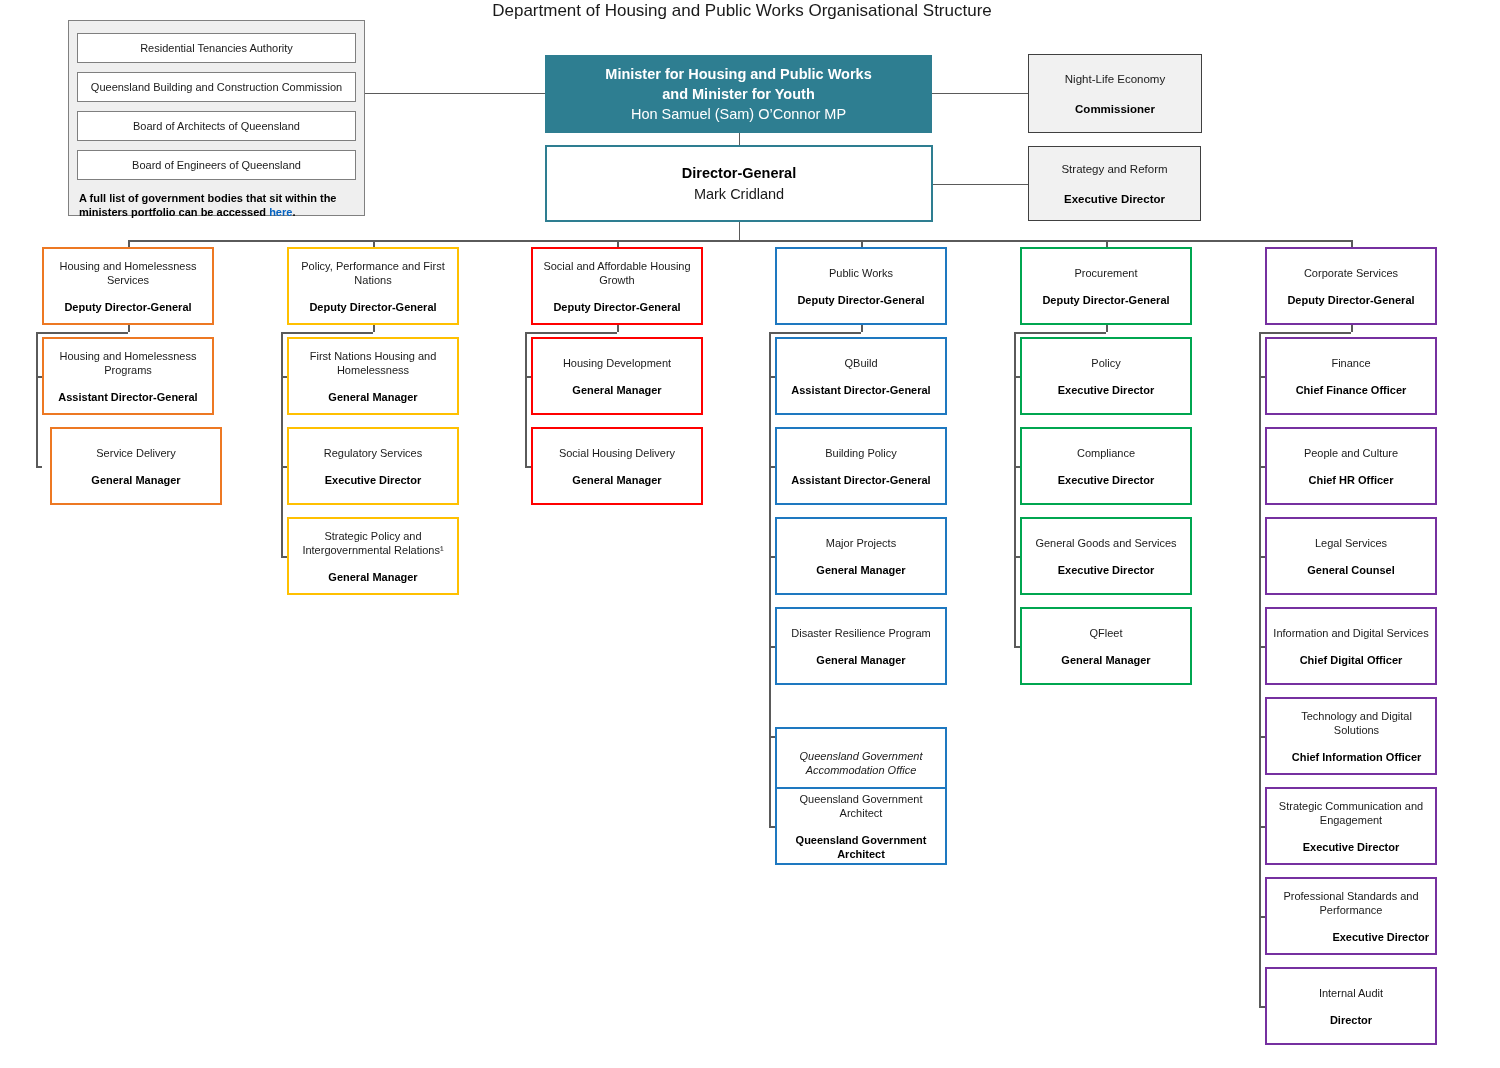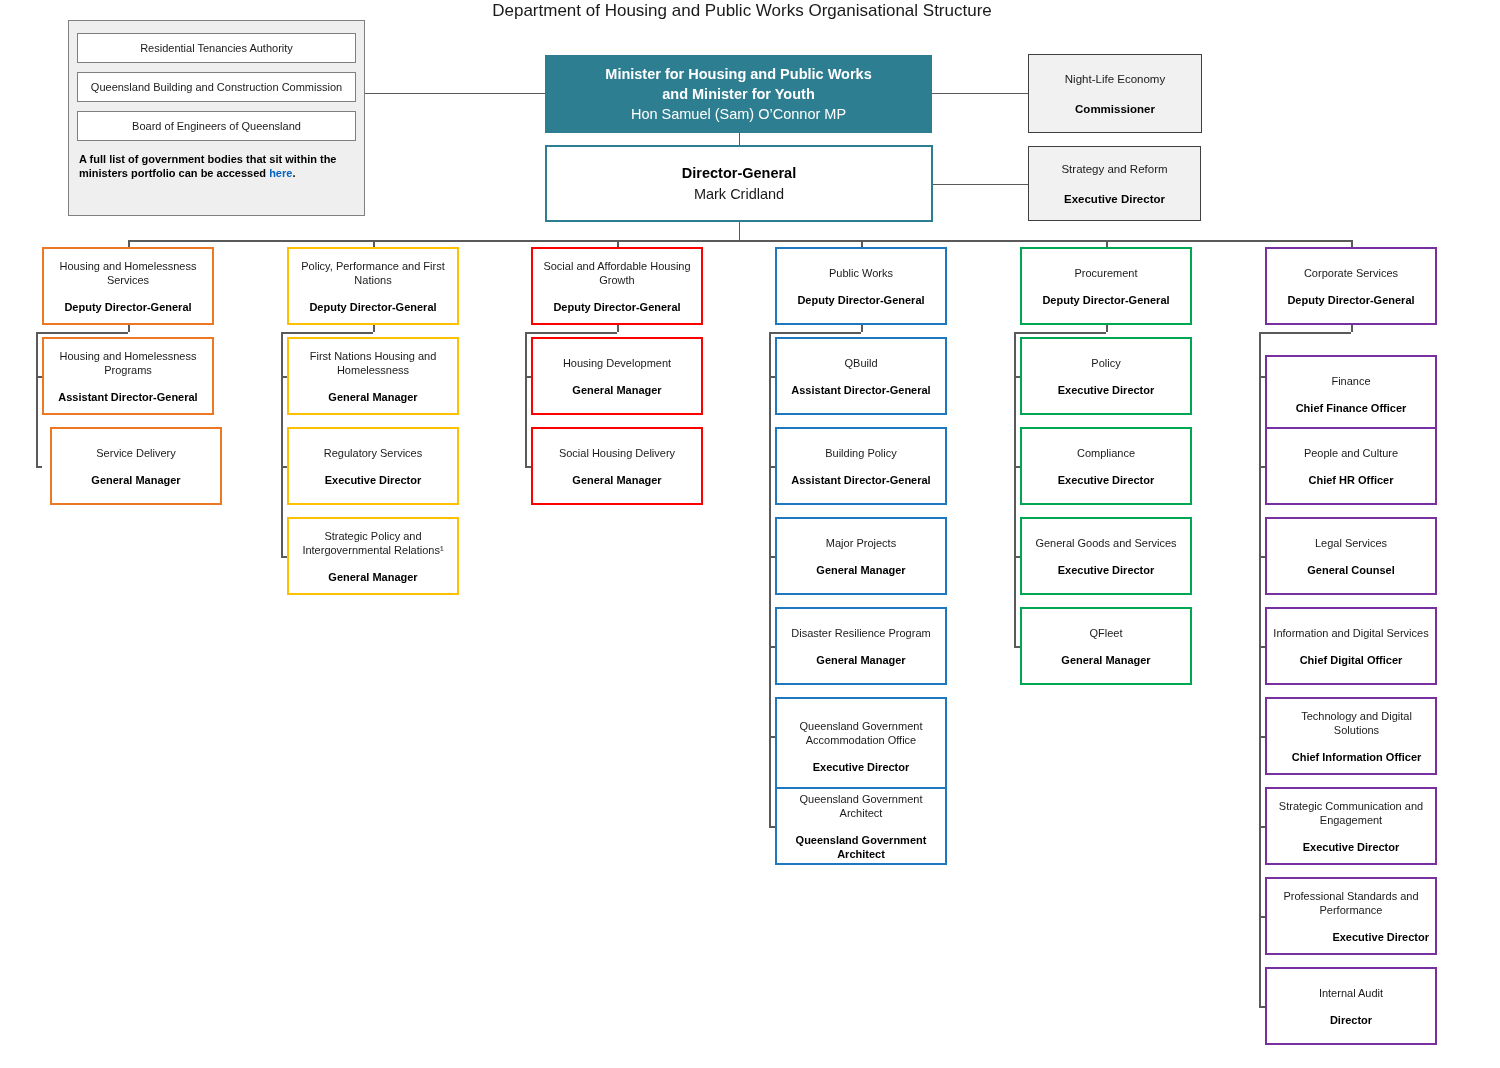--- a/index.html
+++ b/index.html
@@ -63,20 +63,21 @@
 <body>
 
 <div class="canvas">
 
   <div class="page-title">Department of Housing and Public Works Organisational Structure</div>
 
   <div class="portfolio">
     <div id="portfolio-items" style="display: flex; flex-direction: column; gap: 9px;">
         <div class="pitem">Residential Tenancies Authority</div>
         <div class="pitem">Queensland Building and Construction Commission</div>
+        <div class="pitem">Board of Architects of Queensland</div>
         <div class="pitem">Board of Engineers of Queensland</div>
       </div>
     <div class="pnote"><span>A full list of government bodies that sit within the ministers portfolio can be accessed </span><a>here</a><span>.</span></div>
   </div>
 
   <div class="minister">
     <div class="mline">Minister for Housing and Public Works</div>
     <div class="mline">and Minister for Youth</div>
     <div class="mname">Hon Samuel (Sam) O’Connor MP</div>
   </div>
@@ -149,21 +150,21 @@
         <div class="role">Assistant Director-General</div>
       </div>
       <div class="obox" style="left: 775px; top: 517px; width: 172px; height: 78px; border: 2.5px solid rgb(30, 120, 192);">
         <div class="unit">Major Projects</div>
         <div class="role">General Manager</div>
       </div>
       <div class="obox" style="left: 775px; top: 607px; width: 172px; height: 78px; border: 2.5px solid rgb(30, 120, 192);">
         <div class="unit">Disaster Resilience Program</div>
         <div class="role">General Manager</div>
       </div>
-      <div class="obox" style="left: 775px; top: 697px; width: 172px; height: 98px; border: 2.5px solid rgb(30, 120, 192);">
+      <div class="obox" style="left: 775px; top: 727px; width: 172px; height: 98px; border: 2.5px solid rgb(30, 120, 192); font-style: italic;">
         <div class="unit">Queensland Government Accommodation Office</div>
         <div class="role">Executive Director</div>
       </div>
       <div class="obox" style="left: 775px; top: 787px; width: 172px; height: 78px; border: 2.5px solid rgb(30, 120, 192);">
         <div class="unit">Queensland Government Architect</div>
         <div class="role">Queensland Government Architect</div>
       </div>
       <div class="obox" style="left: 1020px; top: 247px; width: 172px; height: 78px; border: 2.5px solid rgb(0, 166, 80);">
         <div class="unit">Procurement</div>
         <div class="role">Deputy Director-General</div>
@@ -181,21 +182,21 @@
         <div class="role">Executive Director</div>
       </div>
       <div class="obox" style="left: 1020px; top: 607px; width: 172px; height: 78px; border: 2.5px solid rgb(0, 166, 80);">
         <div class="unit">QFleet</div>
         <div class="role">General Manager</div>
       </div>
       <div class="obox" style="left: 1265px; top: 247px; width: 172px; height: 78px; border: 2.5px solid rgb(118, 48, 160);">
         <div class="unit">Corporate Services</div>
         <div class="role">Deputy Director-General</div>
       </div>
-      <div class="obox" style="left: 1265px; top: 337px; width: 172px; height: 78px; border: 2.5px solid rgb(118, 48, 160); margin-top: 18px;">
+      <div class="obox" style="left: 1265px; top: 337px; width: 172px; height: 78px; border: 2.5px solid rgb(118, 48, 160);">
         <div class="unit">Finance</div>
         <div class="role">Chief Finance Officer</div>
       </div>
       <div class="obox" style="left: 1265px; top: 427px; width: 172px; height: 78px; border: 2.5px solid rgb(118, 48, 160);">
         <div class="unit">People and Culture</div>
         <div class="role">Chief HR Officer</div>
       </div>
       <div class="obox" style="left: 1265px; top: 517px; width: 172px; height: 78px; border: 2.5px solid rgb(118, 48, 160);">
         <div class="unit">Legal Services</div>
         <div class="role">General Counsel</div>

